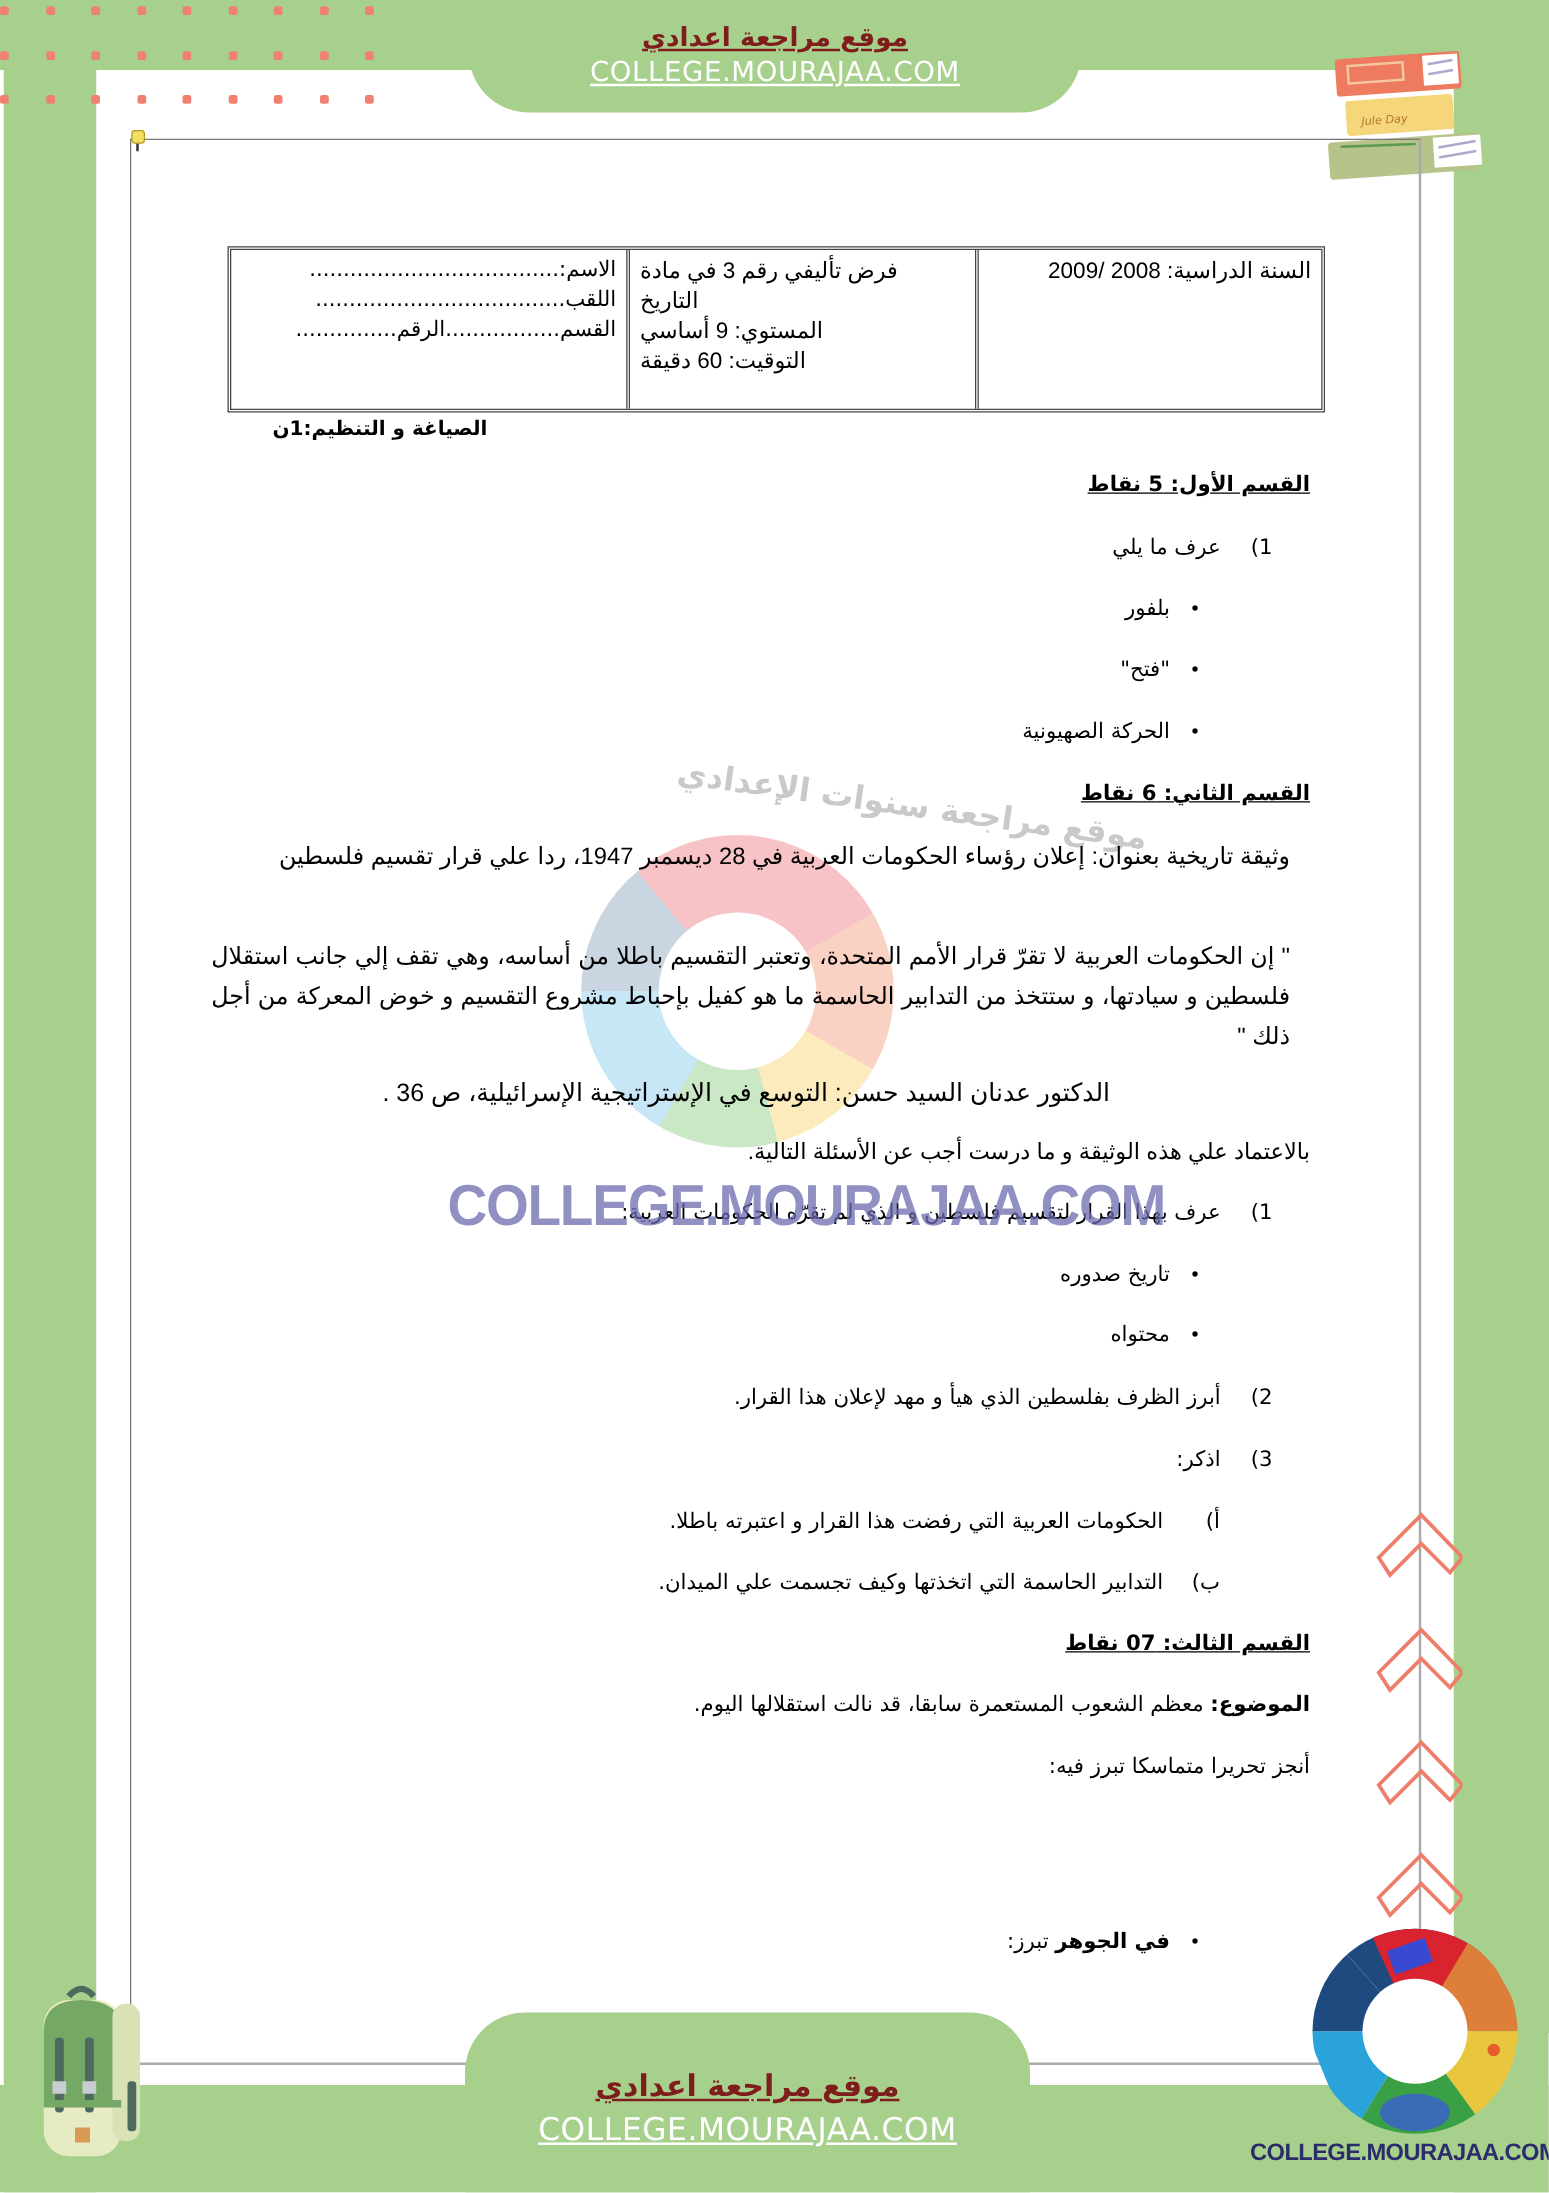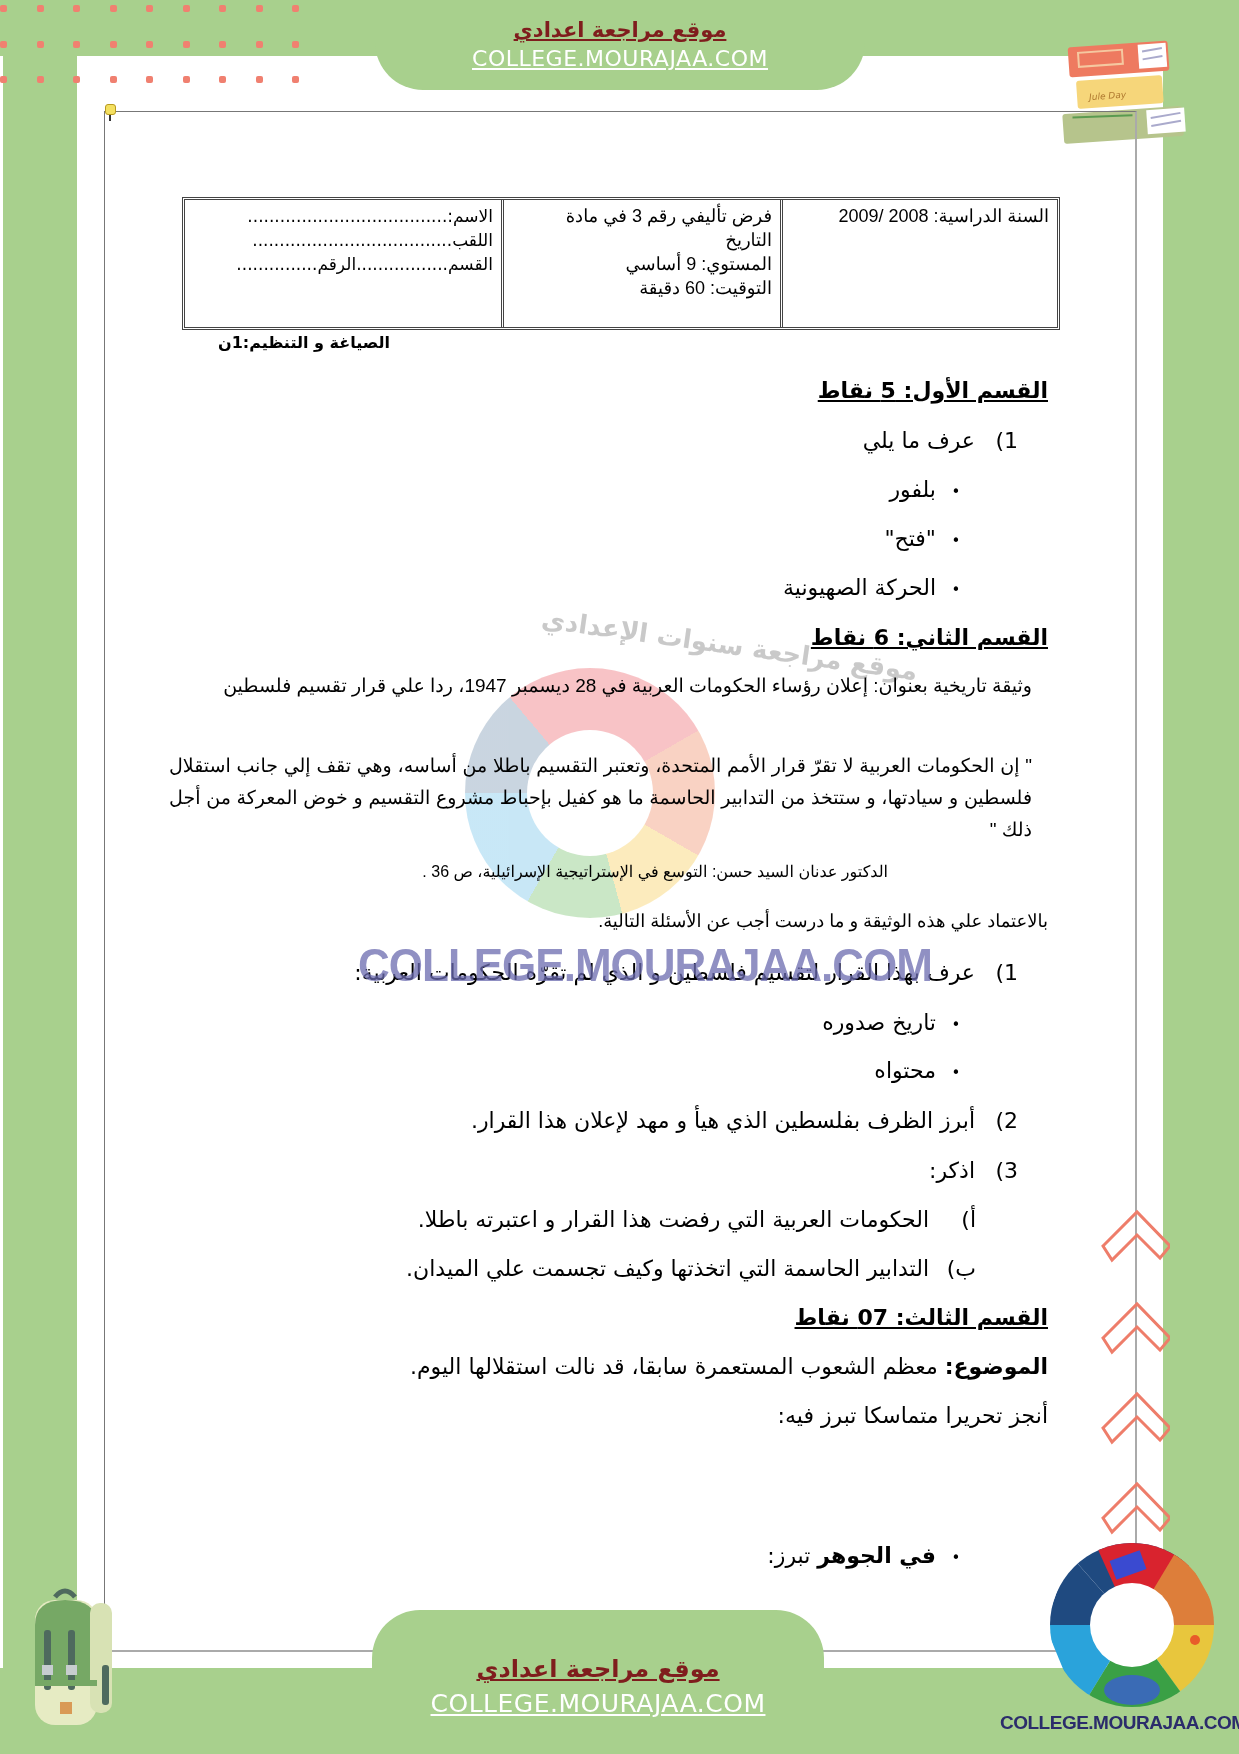--- a/index.html
+++ b/index.html
@@ -40,35 +40,35 @@
   .pin .head { width:9px; height:9px; background:#f4e060; border:1px solid #b89a20; border-radius:3px; }
   .pin .needle { width:2px; height:6px; background:#333; margin-left:4px; }
 
   
   .head-table {
     position:absolute; left:182px; top:197px; width:878px; height:133px;
     border:3px double #444; box-sizing:border-box; display:flex; direction:ltr;
   }
   .head-cell { box-sizing:border-box; height:100%; direction:rtl; font-size:17px; line-height:24px; padding:4px 8px; }
   .cell-name { width:319px; border-right:3px double #444; text-align:right; }
-  .cell-title { width:279px; border-right:3px double #444; text-align:right; font-family:"Liberation Sans", sans-serif; font-size:18px; line-height:24px; }
+  .cell-title { width:279px; border-right:3px double #444; text-align:left; font-family:"Liberation Sans", sans-serif; font-size:18px; line-height:24px; }
   .cell-year { flex:1; text-align:right; font-family:"Liberation Sans", sans-serif; font-size:18px; }
   .cell-title div, .cell-name div { white-space:nowrap; }
 
   .formatting-note {
     position:absolute; left:218px; top:333px; font-size:16px; font-weight:bold; direction:rtl;text-align:center;
   }
 
   .content { position:absolute; left:185px; width:863px; direction:rtl; text-align:right; }
   .section-heading { font-weight:bold; text-decoration:underline; font-size:18px; }
-  .line { position:absolute; right:0; direction:rtl; white-space:nowrap; font-size:22px; }
+  .line { position:absolute; right:0; direction:rtl; white-space:nowrap; font-size:17px; }
   .q-num { display:inline-block; width:36px; text-align:right; }
   .bullet::before { content:"•"; display:inline-block; width:40px; text-align:center; font-size:15px; }
   .para { position:absolute; right:16px; width:863px; text-align:justify; text-align-last:right; font-family:"Liberation Sans", sans-serif; font-size:19px; line-height:32px; direction:rtl; }
-  .cite { font-family:"Liberation Sans", sans-serif; font-size:16px; }
+  .cite { font-family:"Liberation Sans", sans-serif; font-size:20px; }
 
   
   .wm-ring { position:absolute; left:465px; top:668px; width:250px; height:250px; border-radius:50%;
     background:conic-gradient(#f6b0b4 0 60deg, #f7c3b0 60deg 120deg, #fbe5a8 120deg 165deg, #b9dfb3 165deg 210deg, #b6e0f4 210deg 270deg, #b8c7d6 270deg 320deg, #f6b0b4 320deg 360deg);
     opacity:0.75; }
   .wm-ring::after { content:""; position:absolute; left:62px; top:62px; width:126px; height:126px; background:#fff; border-radius:50%; }
   .wm-arc-text { position:absolute; left:540px; top:630px; font-size:26px; color:#888; opacity:0.45; transform:rotate(8deg); font-weight:bold; direction:rtl; }
   .wm-site { position:absolute; left:358px; top:940px; font-size:44px; font-weight:bold; color:#6b6bb0; opacity:0.75; letter-spacing:-1px;
     font-family:"Liberation Sans", sans-serif; transform:scaleY(1.05); }
 

